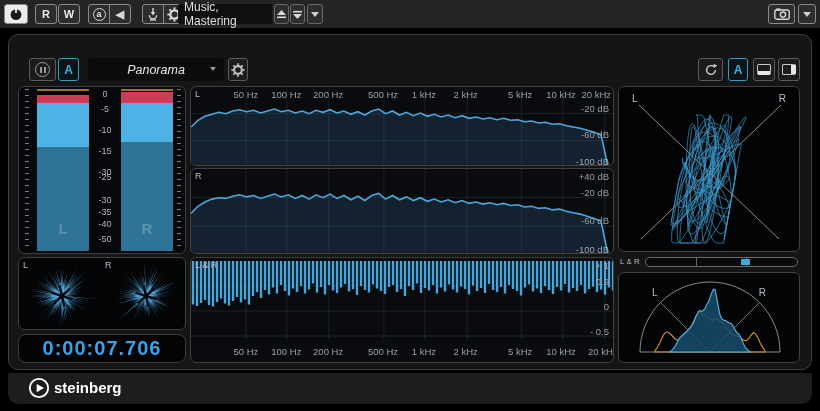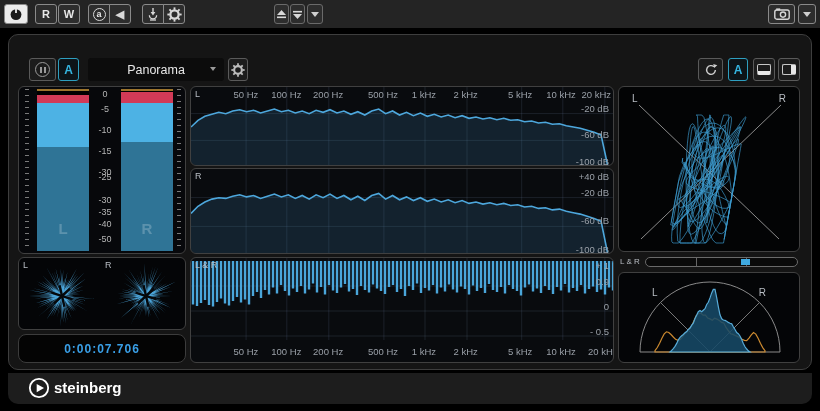--- a/index.html
+++ b/index.html
@@ -20,21 +20,21 @@
   .caret.small{border-left-width:3px;border-right-width:3px;border-top-width:4px;border-top-color:#9a9a9a;}
 
   
   .frame{position:absolute;left:8px;top:34px;width:804px;height:336px;background:#151515;
          border:1px solid #3e3e3e;border-radius:10px;}
   .hbtn{position:absolute;height:23px;display:flex;align-items:center;justify-content:center;
         background:#1c1c1c;border:1px solid #5a5a5a;border-radius:3px;color:#cfcfcf;
         font-size:12px;font-weight:bold;}
   .hbtn.cyan{border-color:#2e9fc0;color:#35b5e0;background:#0d1418;}
   .hdrop{position:absolute;height:23px;background:#0c0c0c;border-radius:3px;color:#e8e8e8;
-         font-size:12.5px;display:flex;align-items:center;justify-content:center;}
+         font-size:12.5px;display:flex;align-items:center;justify-content:center;font-style:italic;}
   .hdrop .caret{position:absolute;right:8px;top:9px;}
 
   .panel{position:absolute;background:#07080b;border:1px solid #404040;border-radius:6px;overflow:hidden;}
   .plabel{position:absolute;font-size:9px;color:#b9bec4;z-index:5;}
 
   
   .tickcol{position:absolute;width:4px;background:repeating-linear-gradient(to bottom,#7a7a7a 0,#7a7a7a 1px,transparent 1px,transparent 6px);}
   .meter-bar{position:absolute;top:2px;width:52px;height:162px;background:#000;}
   .mseg{position:absolute;left:0;width:100%;}
   .mlabel{position:absolute;left:0;width:100%;text-align:center;bottom:14px;
@@ -42,21 +42,21 @@
   .scale-label{position:absolute;width:100%;text-align:center;font-size:9px;color:#b5b5b5;}
 
   
   .ovl{position:absolute;inset:0;pointer-events:none;}
   .flabel{position:absolute;font-size:9.5px;color:#9aa0a8;transform:translateX(-50%);white-space:nowrap;}
   .dlabel{position:absolute;right:4px;font-size:9.5px;color:#9aa0a8;white-space:nowrap;text-align:left;}
 
   
   .time-panel{position:absolute;left:18px;top:334px;width:168px;height:29px;background:#040404;
               border:1px solid #3c3c3c;border-radius:8px;display:flex;align-items:center;justify-content:center;}
-  .time-text{font-size:12px;font-weight:bold;color:#3aa0e8;letter-spacing:1px;}
+  .time-text{font-size:20px;font-weight:bold;color:#3aa0e8;letter-spacing:1px;}
 
   
   .corr-track{position:absolute;left:645px;top:257px;width:153px;height:10px;background:#0a0a0a;
               border:1px solid #6a6a6a;border-radius:5px;}
   .corr-tick{position:absolute;top:0;width:1px;height:100%;background:#666;}
   .corr-block{position:absolute;top:1px;width:9px;height:6px;background:#3fa9e0;}
 
   
   .footer{position:absolute;left:8px;top:373px;width:804px;height:31px;background:#1d1d1d;
           border-radius:0 0 10px 10px;}
@@ -104,20 +104,21 @@
           <line x1="0.4" y1="8" x2="3" y2="8"></line>
             <line x1="13" y1="8" x2="15.6" y2="8"></line>
           <line x1="2.6" y1="2.6" x2="4.5" y2="4.5"></line>
             <line x1="11.5" y1="11.5" x2="13.4" y2="13.4"></line>
           <line x1="13.4" y1="2.6" x2="11.5" y2="4.5"></line>
             <line x1="4.5" y1="11.5" x2="2.6" y2="13.4"></line>
         </g>
       </svg>
     </div>
 
+    <div class="preset" style="left:178px;width:94px;">Music, Mastering</div>
     <div class="tbtn noborder" style="left:274px;width:15px;">
       <span style="display:block;">
         <svg width="9" height="9" viewBox="0 0 9 9">
             <polygon points="4.5,0 9,5 0,5" fill="#d8d8d8"></polygon>
             <rect x="0" y="6.5" width="9" height="1.6" fill="#d8d8d8"></rect>
           </svg>
       </span>
     </div>
     <div class="tbtn noborder" style="left:290px;width:15px;">
       <span style="display:block;">

